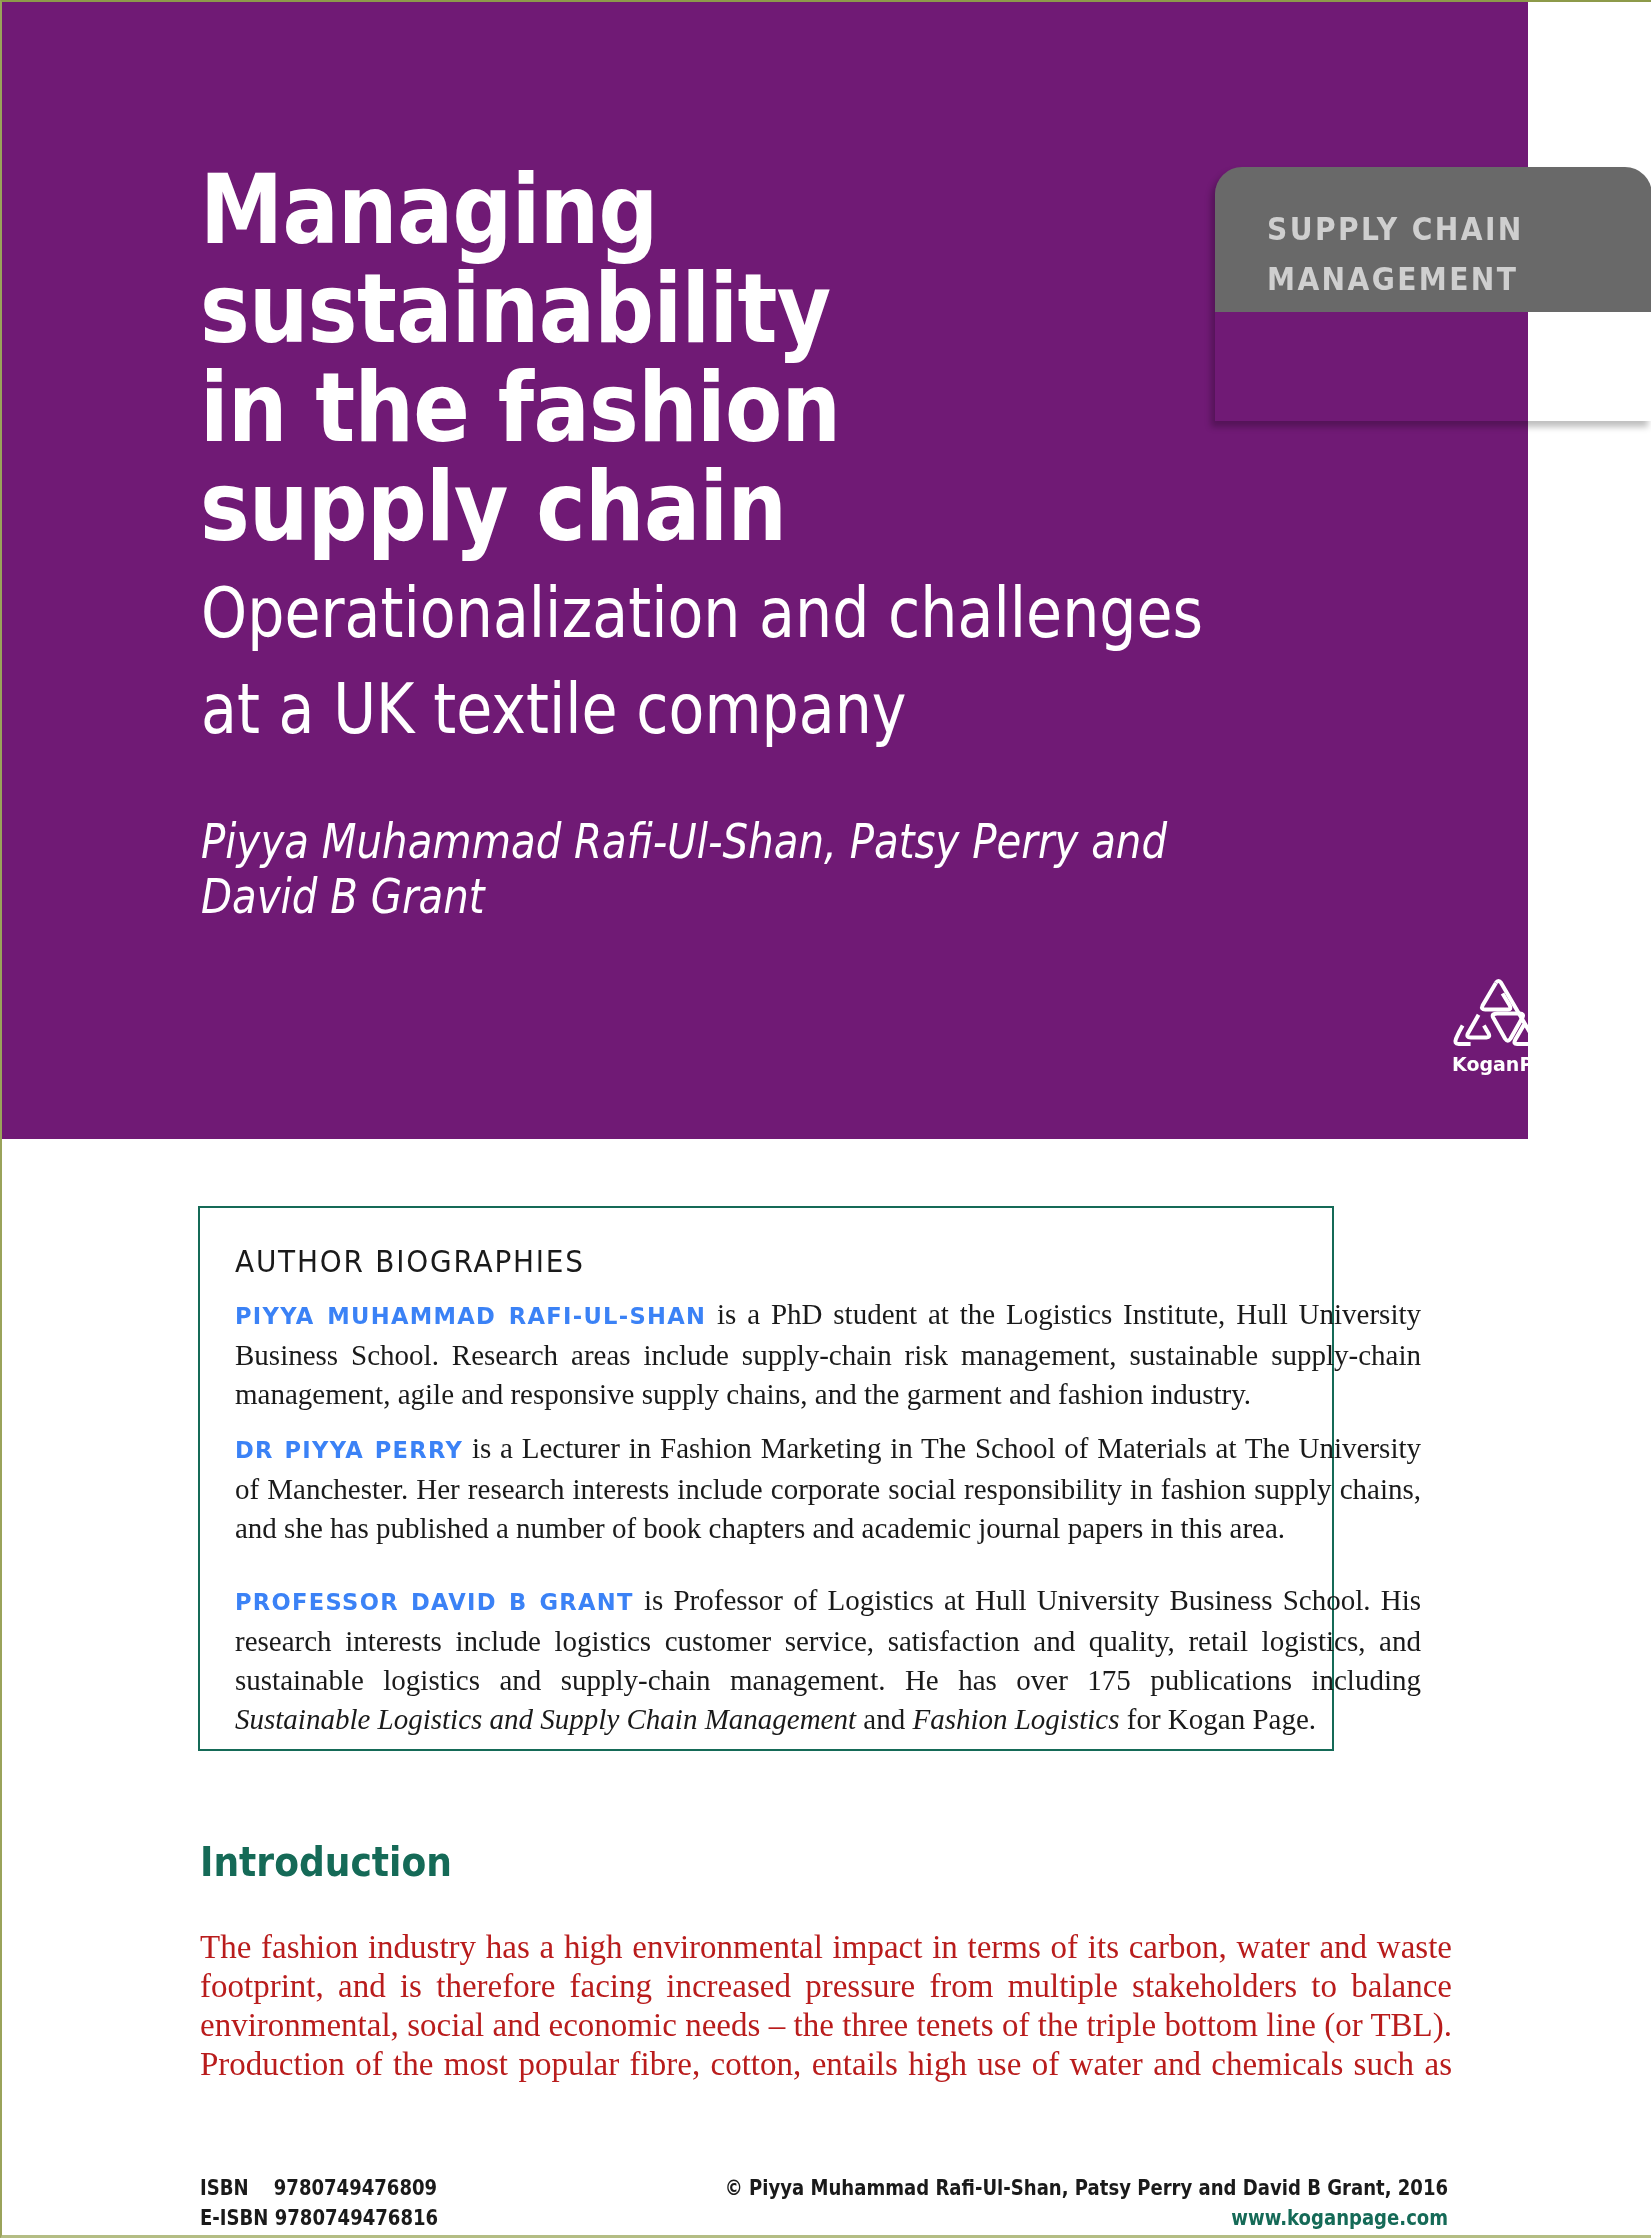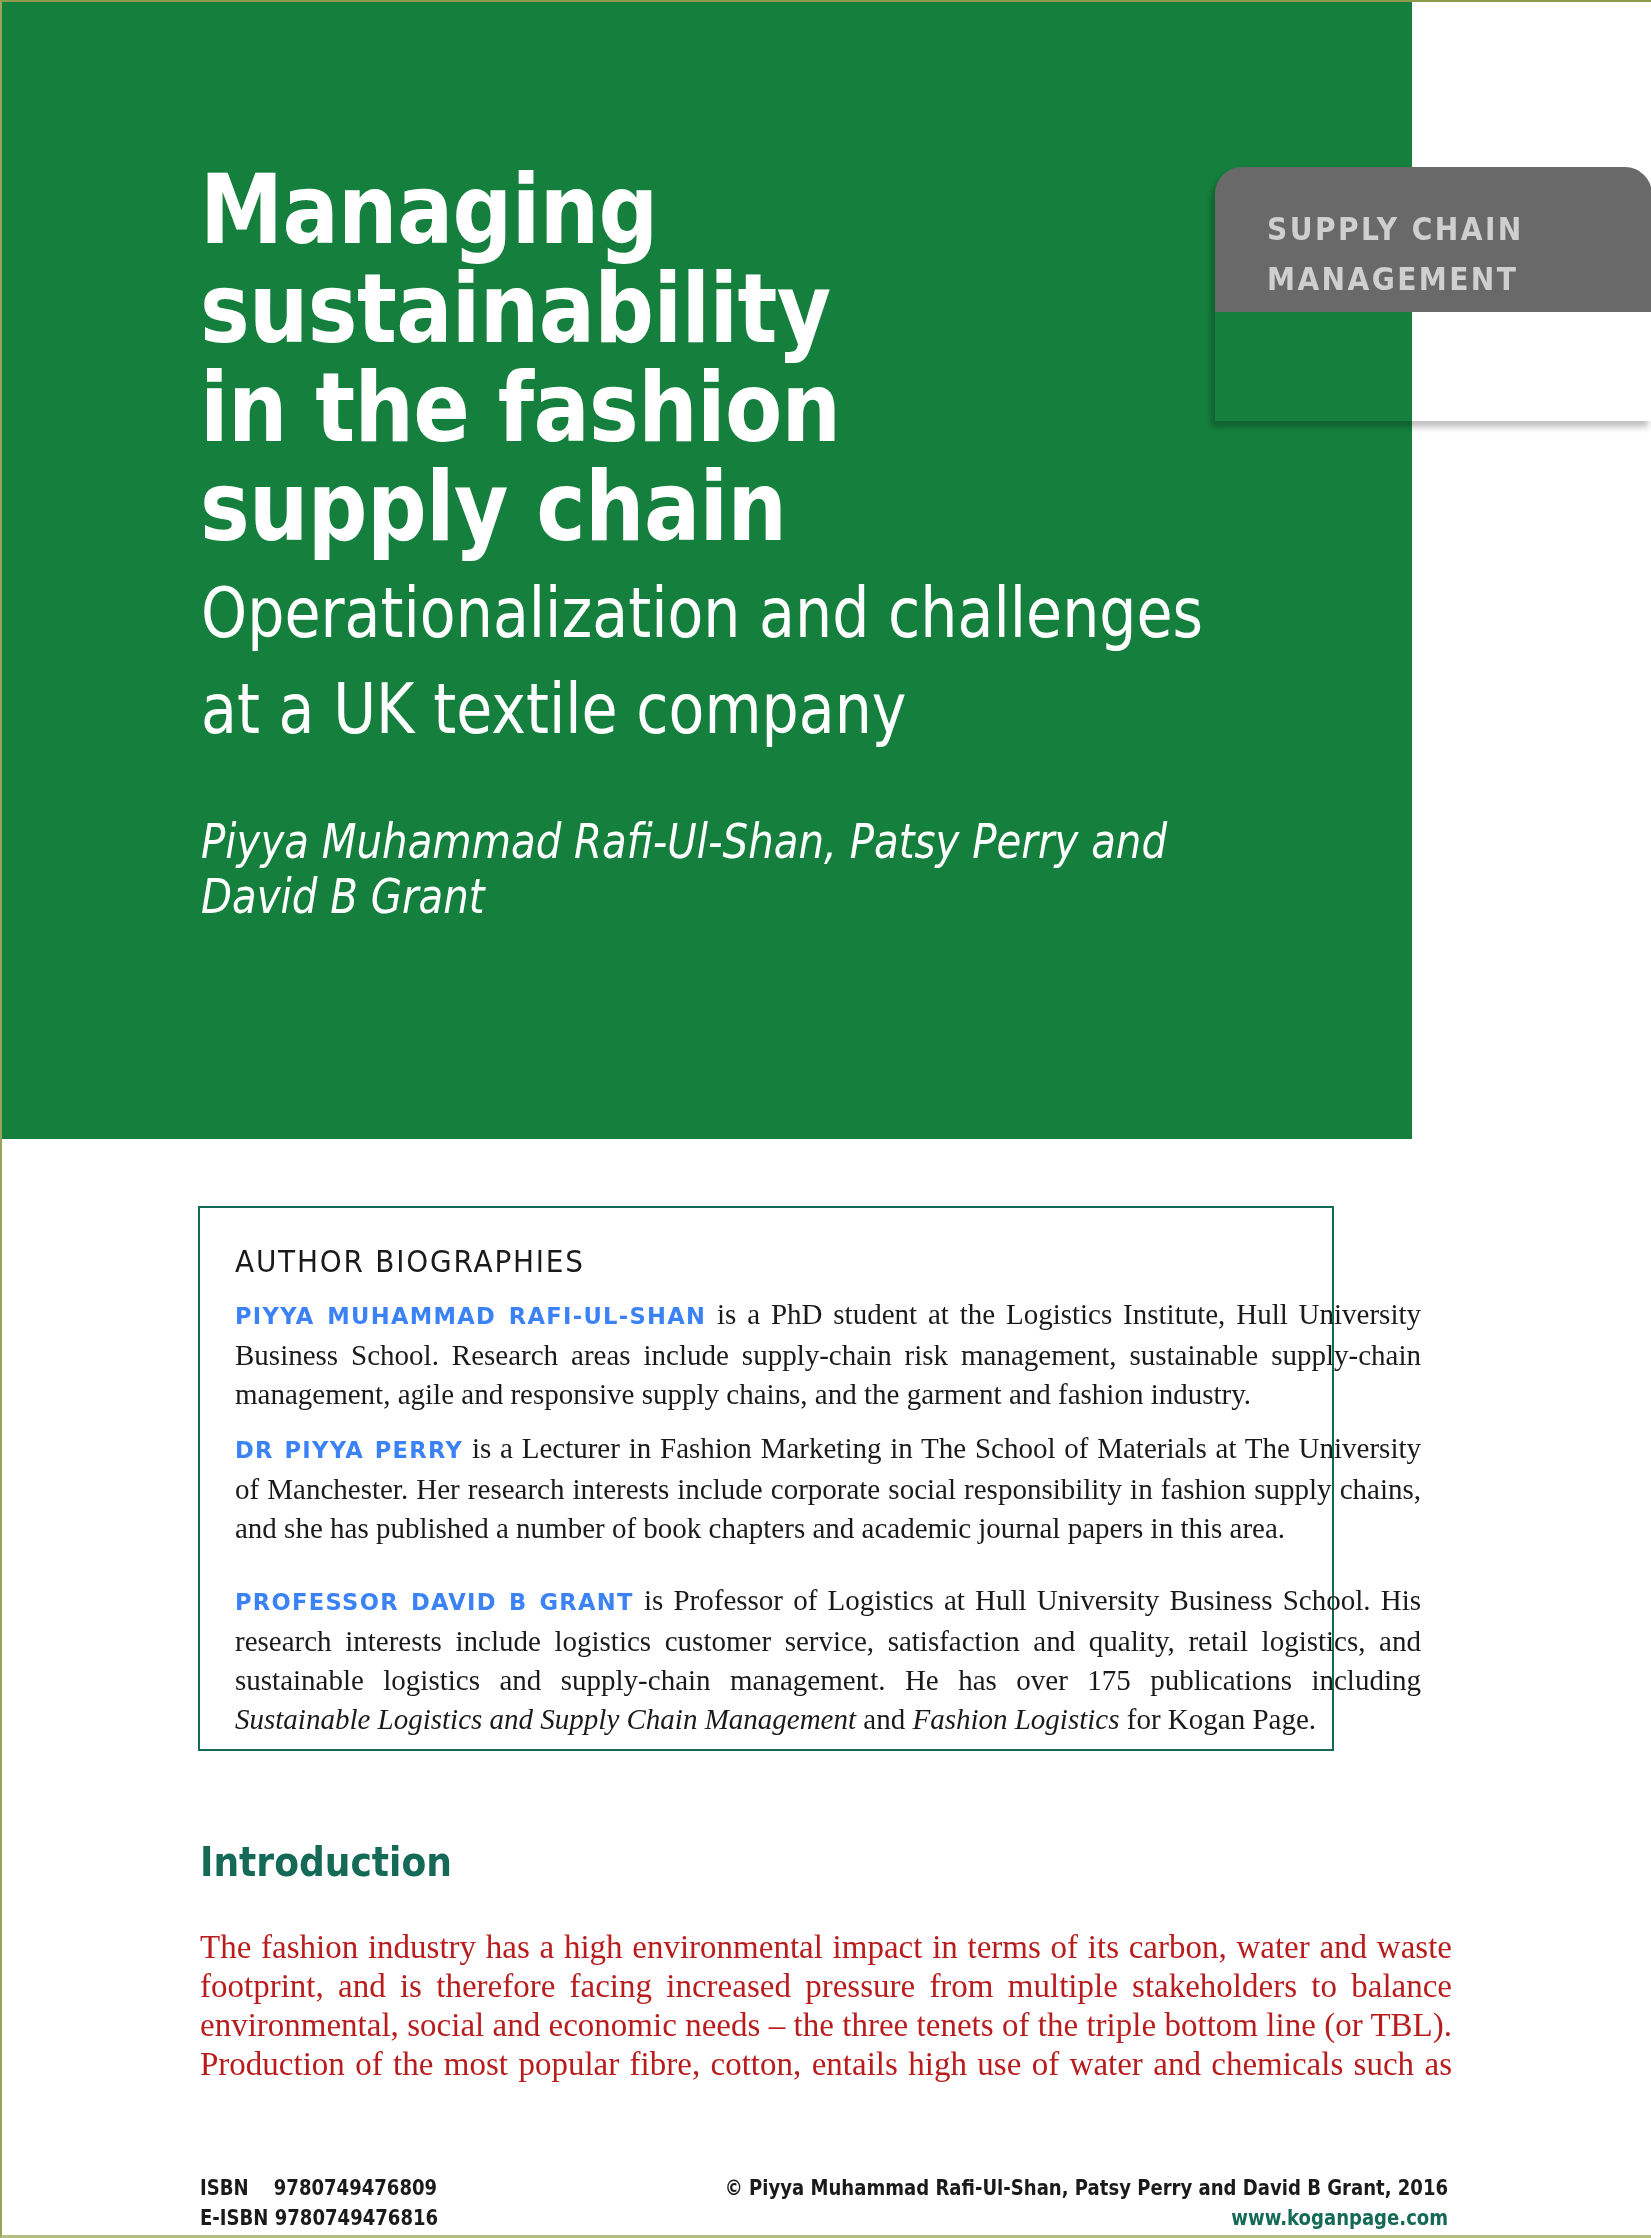--- a/index.html
+++ b/index.html
@@ -10,22 +10,22 @@
   }
   .page-frame {
     position: absolute; left: 0; top: 0; width: 1652px; height: 2239px;
     box-sizing: border-box;
     border-top: 2px solid #8d9a4a;
     border-left: 2.7px solid #9aa35a;
     border-bottom: 4px solid #b4bd84;
     pointer-events: none;
   }
   .hero {
-    position: absolute; left: 0; top: 0; width: 1412px; height: 1139px;
-    background: #15803d;
+    position: absolute; left: 0; top: 0; width: 1528px; height: 1139px;
+    background: #701a75;
   }
   .title {
     position: absolute; left: 200px; top: 160px; margin: 0;
     color: #ffffff; font-weight: bold;
     font-size: 97px; line-height: 99px; letter-spacing: -0.7px;
     font-family: "DejaVu Sans", sans-serif;
     transform: scaleX(0.86); transform-origin: left top;
   }
   .title span { display: block; }
   .subtitle {

